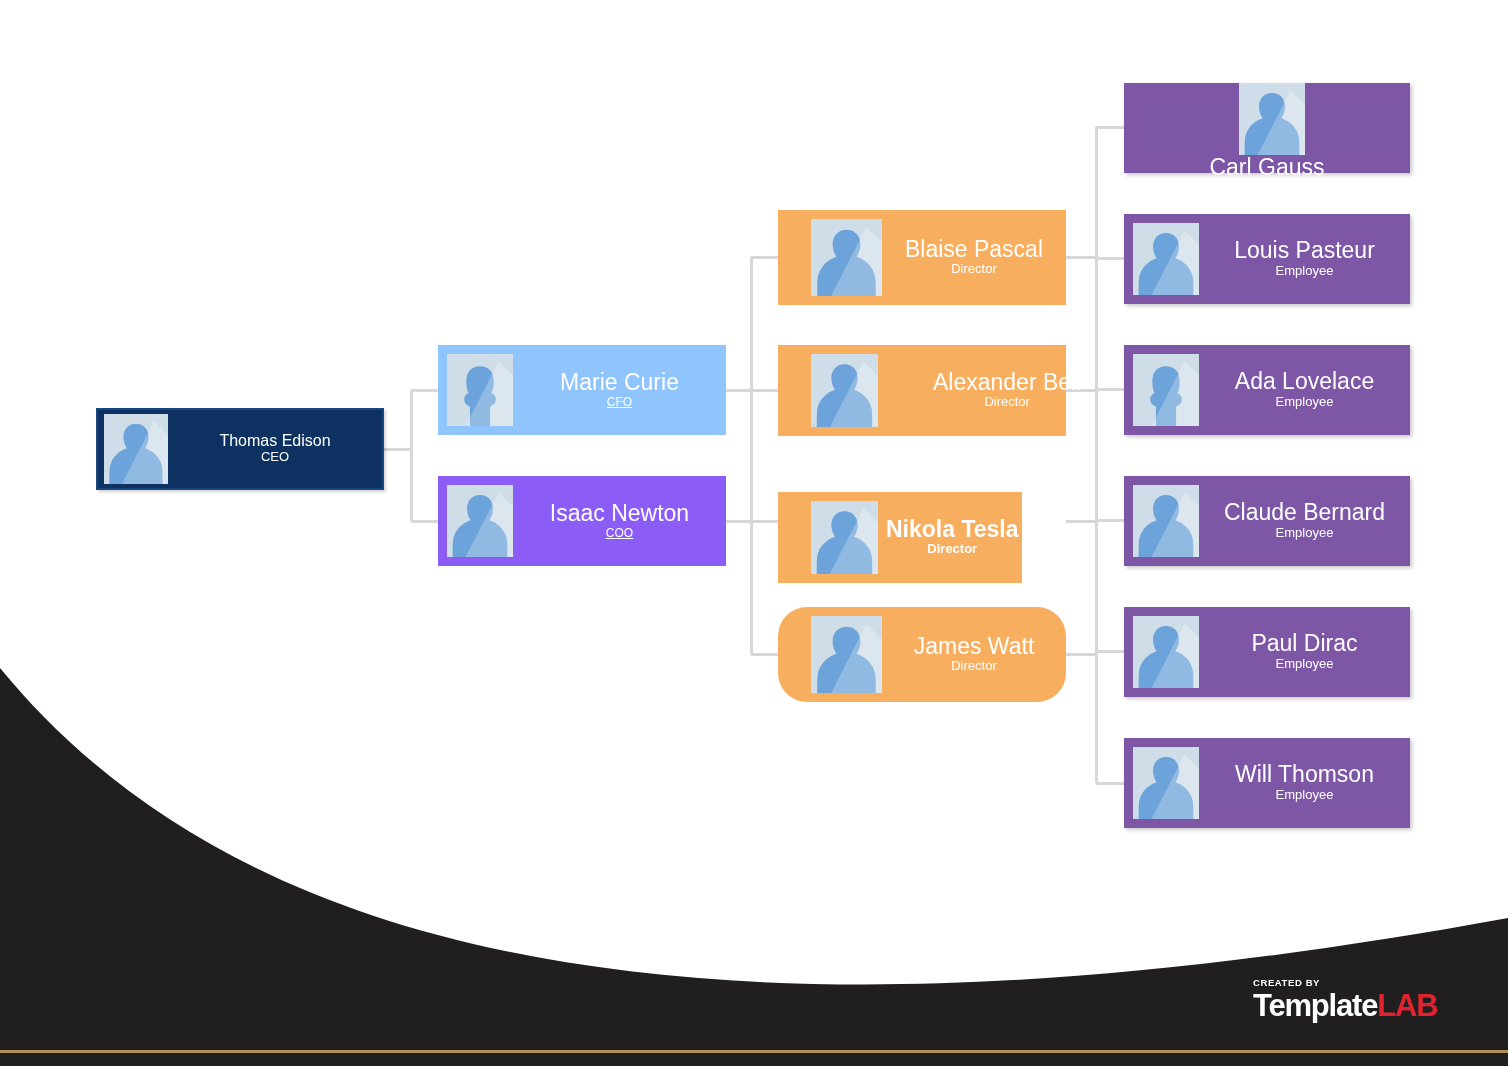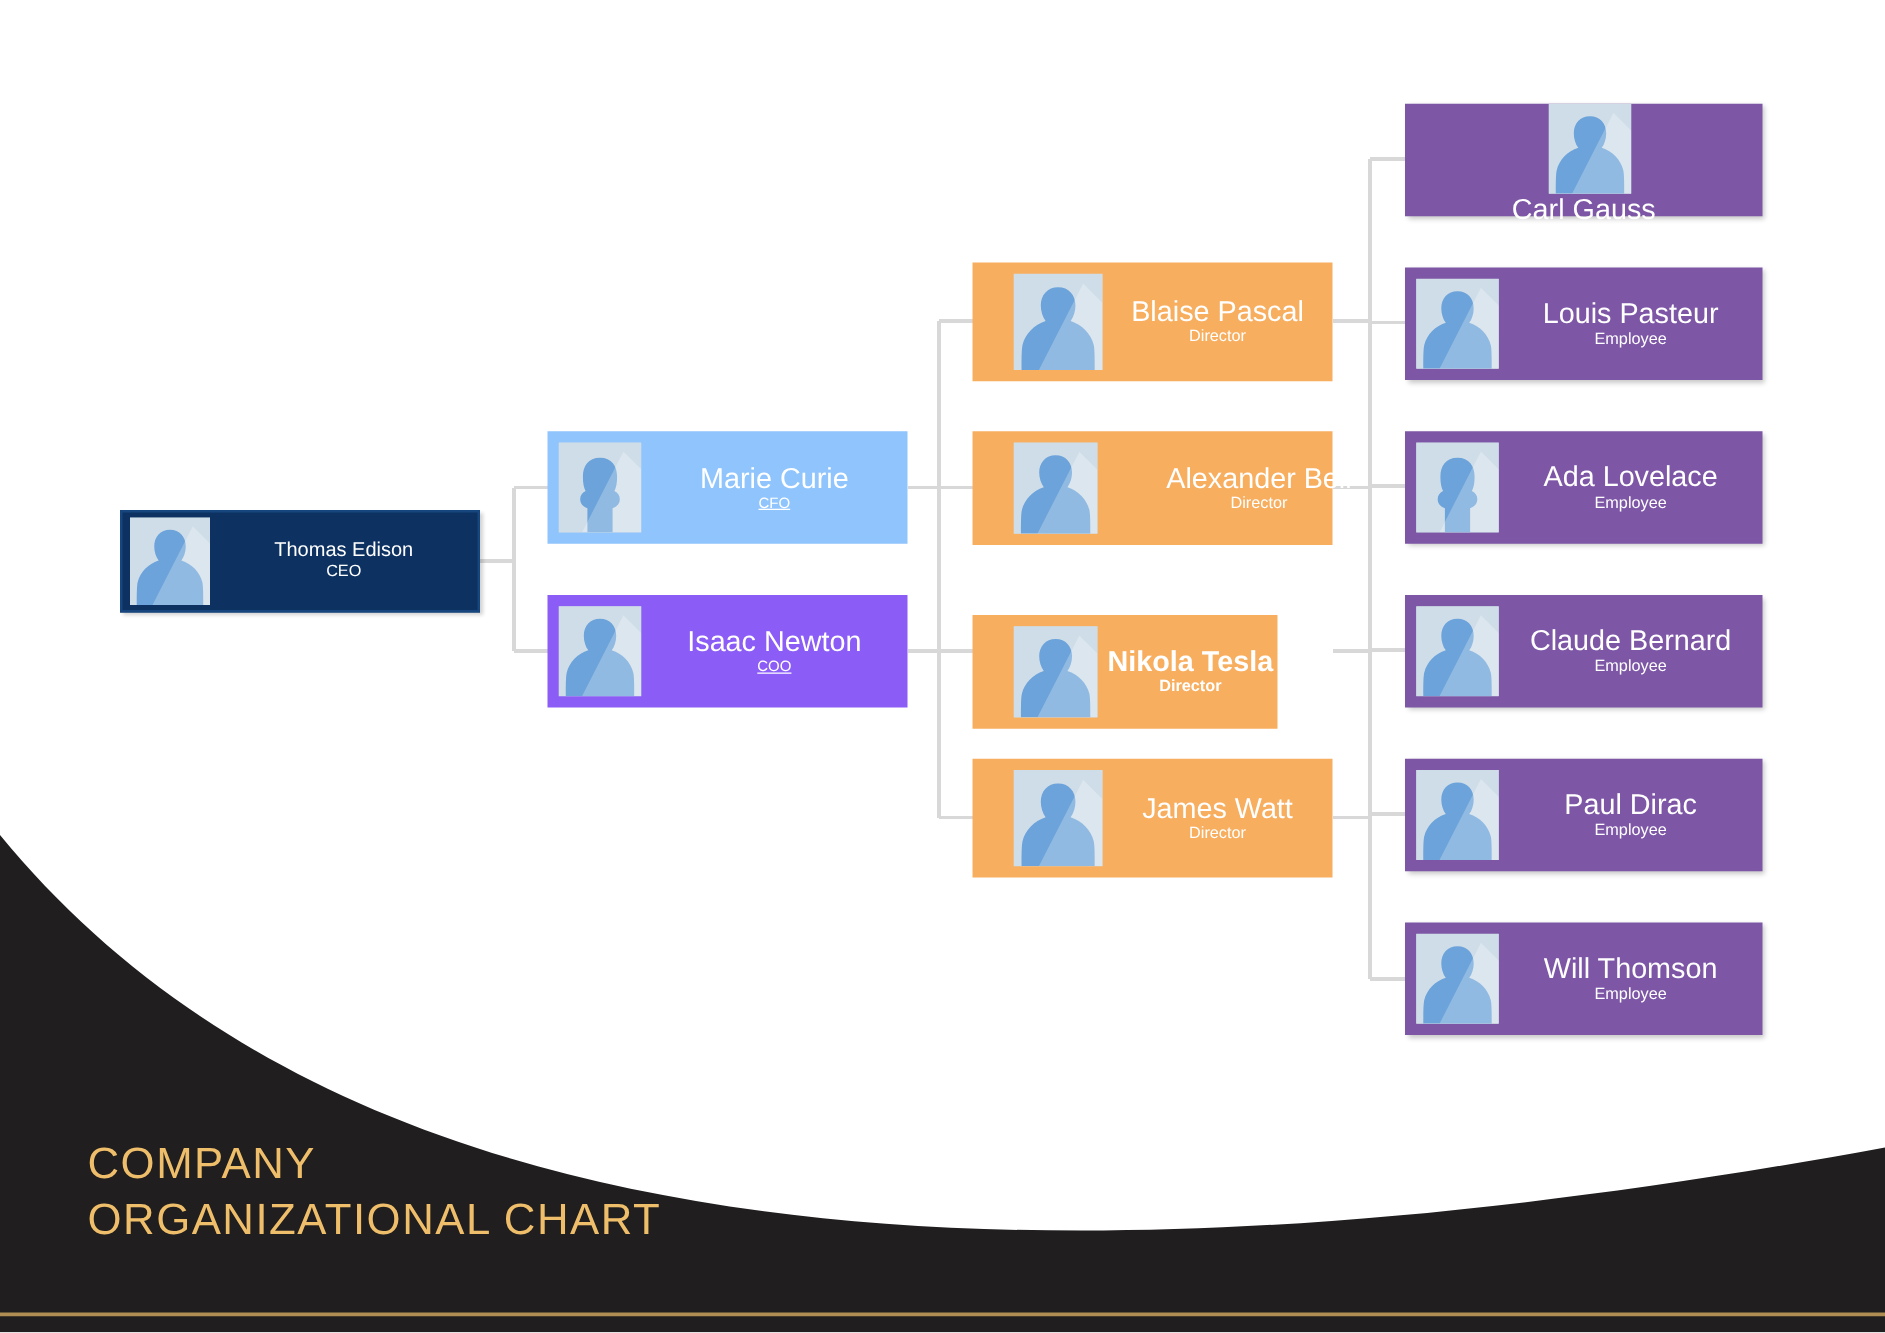--- a/index.html
+++ b/index.html
@@ -237,21 +237,21 @@
             <rect width="100" height="100" fill="#CFDDE8"></rect>
             <path d="M50 14c-11 0-18 8-18 19 0 6 2 12 5 16-12 4-21 13-24 25-1 5-1 14-1 26h76c0-12 0-21-1-26-3-12-12-21-24-25 3-4 5-10 5-16 0-11-7-19-18-19z" fill="#6BA3DA"></path>
             <path d="M76 10 L100 34 L100 100 L30 100 Z" fill="rgba(255,255,255,0.26)"></path>
           </svg>
         </div>
         <div class="node-text">
           <div class="node-name">Nikola Tesla</div>
           <div class="node-role">Director</div>
         </div>
       </div>
-      <div class="node lvl-dir" style="left: 778px; top: 607px; width: 288px; height: 95px; background: rgb(247, 174, 95);">
+      <div class="node lvl-dir" style="left: 778px; top: 607px; width: 288px; height: 95px; background: rgb(247, 174, 95); border-radius: 29px;">
         <div class="avatar" style="width: 71px; height: 77px; margin-left: 9px;">
           <svg viewBox="0 0 100 100" preserveAspectRatio="xMidYMid slice">
             <rect width="100" height="100" fill="#CFDDE8"></rect>
             <path d="M50 14c-11 0-18 8-18 19 0 6 2 12 5 16-12 4-21 13-24 25-1 5-1 14-1 26h76c0-12 0-21-1-26-3-12-12-21-24-25 3-4 5-10 5-16 0-11-7-19-18-19z" fill="#6BA3DA"></path>
             <path d="M76 10 L100 34 L100 100 L30 100 Z" fill="rgba(255,255,255,0.26)"></path>
           </svg>
         </div>
         <div class="node-text">
           <div class="node-name">James Watt</div>
           <div class="node-role">Director</div>
@@ -330,19 +330,21 @@
             <path d="M76 10 L100 34 L100 100 L30 100 Z" fill="rgba(255,255,255,0.26)"></path>
           </svg>
         </div>
         <div class="node-text">
           <div class="node-name">Will Thomson</div>
           <div class="node-role">Employee</div>
         </div>
       </div>
     </div>
 
-  <div class="footer-titles">
-    <div class="footer-line" style="color: rgb(239, 190, 107);">COMPANY</div>
-    <div class="footer-line" style="color: rgb(239, 190, 107);">ORGANIZATIONAL CHART</div>
+
+  <div class="brand">
+    <div class="brand-created">CREATED BY</div>
+    <div class="brand-main">
+      <span class="brand-template">Template</span><span class="brand-lab">LAB</span>
+    </div>
   </div>
 
-
 </div>
 
 </body></html>

